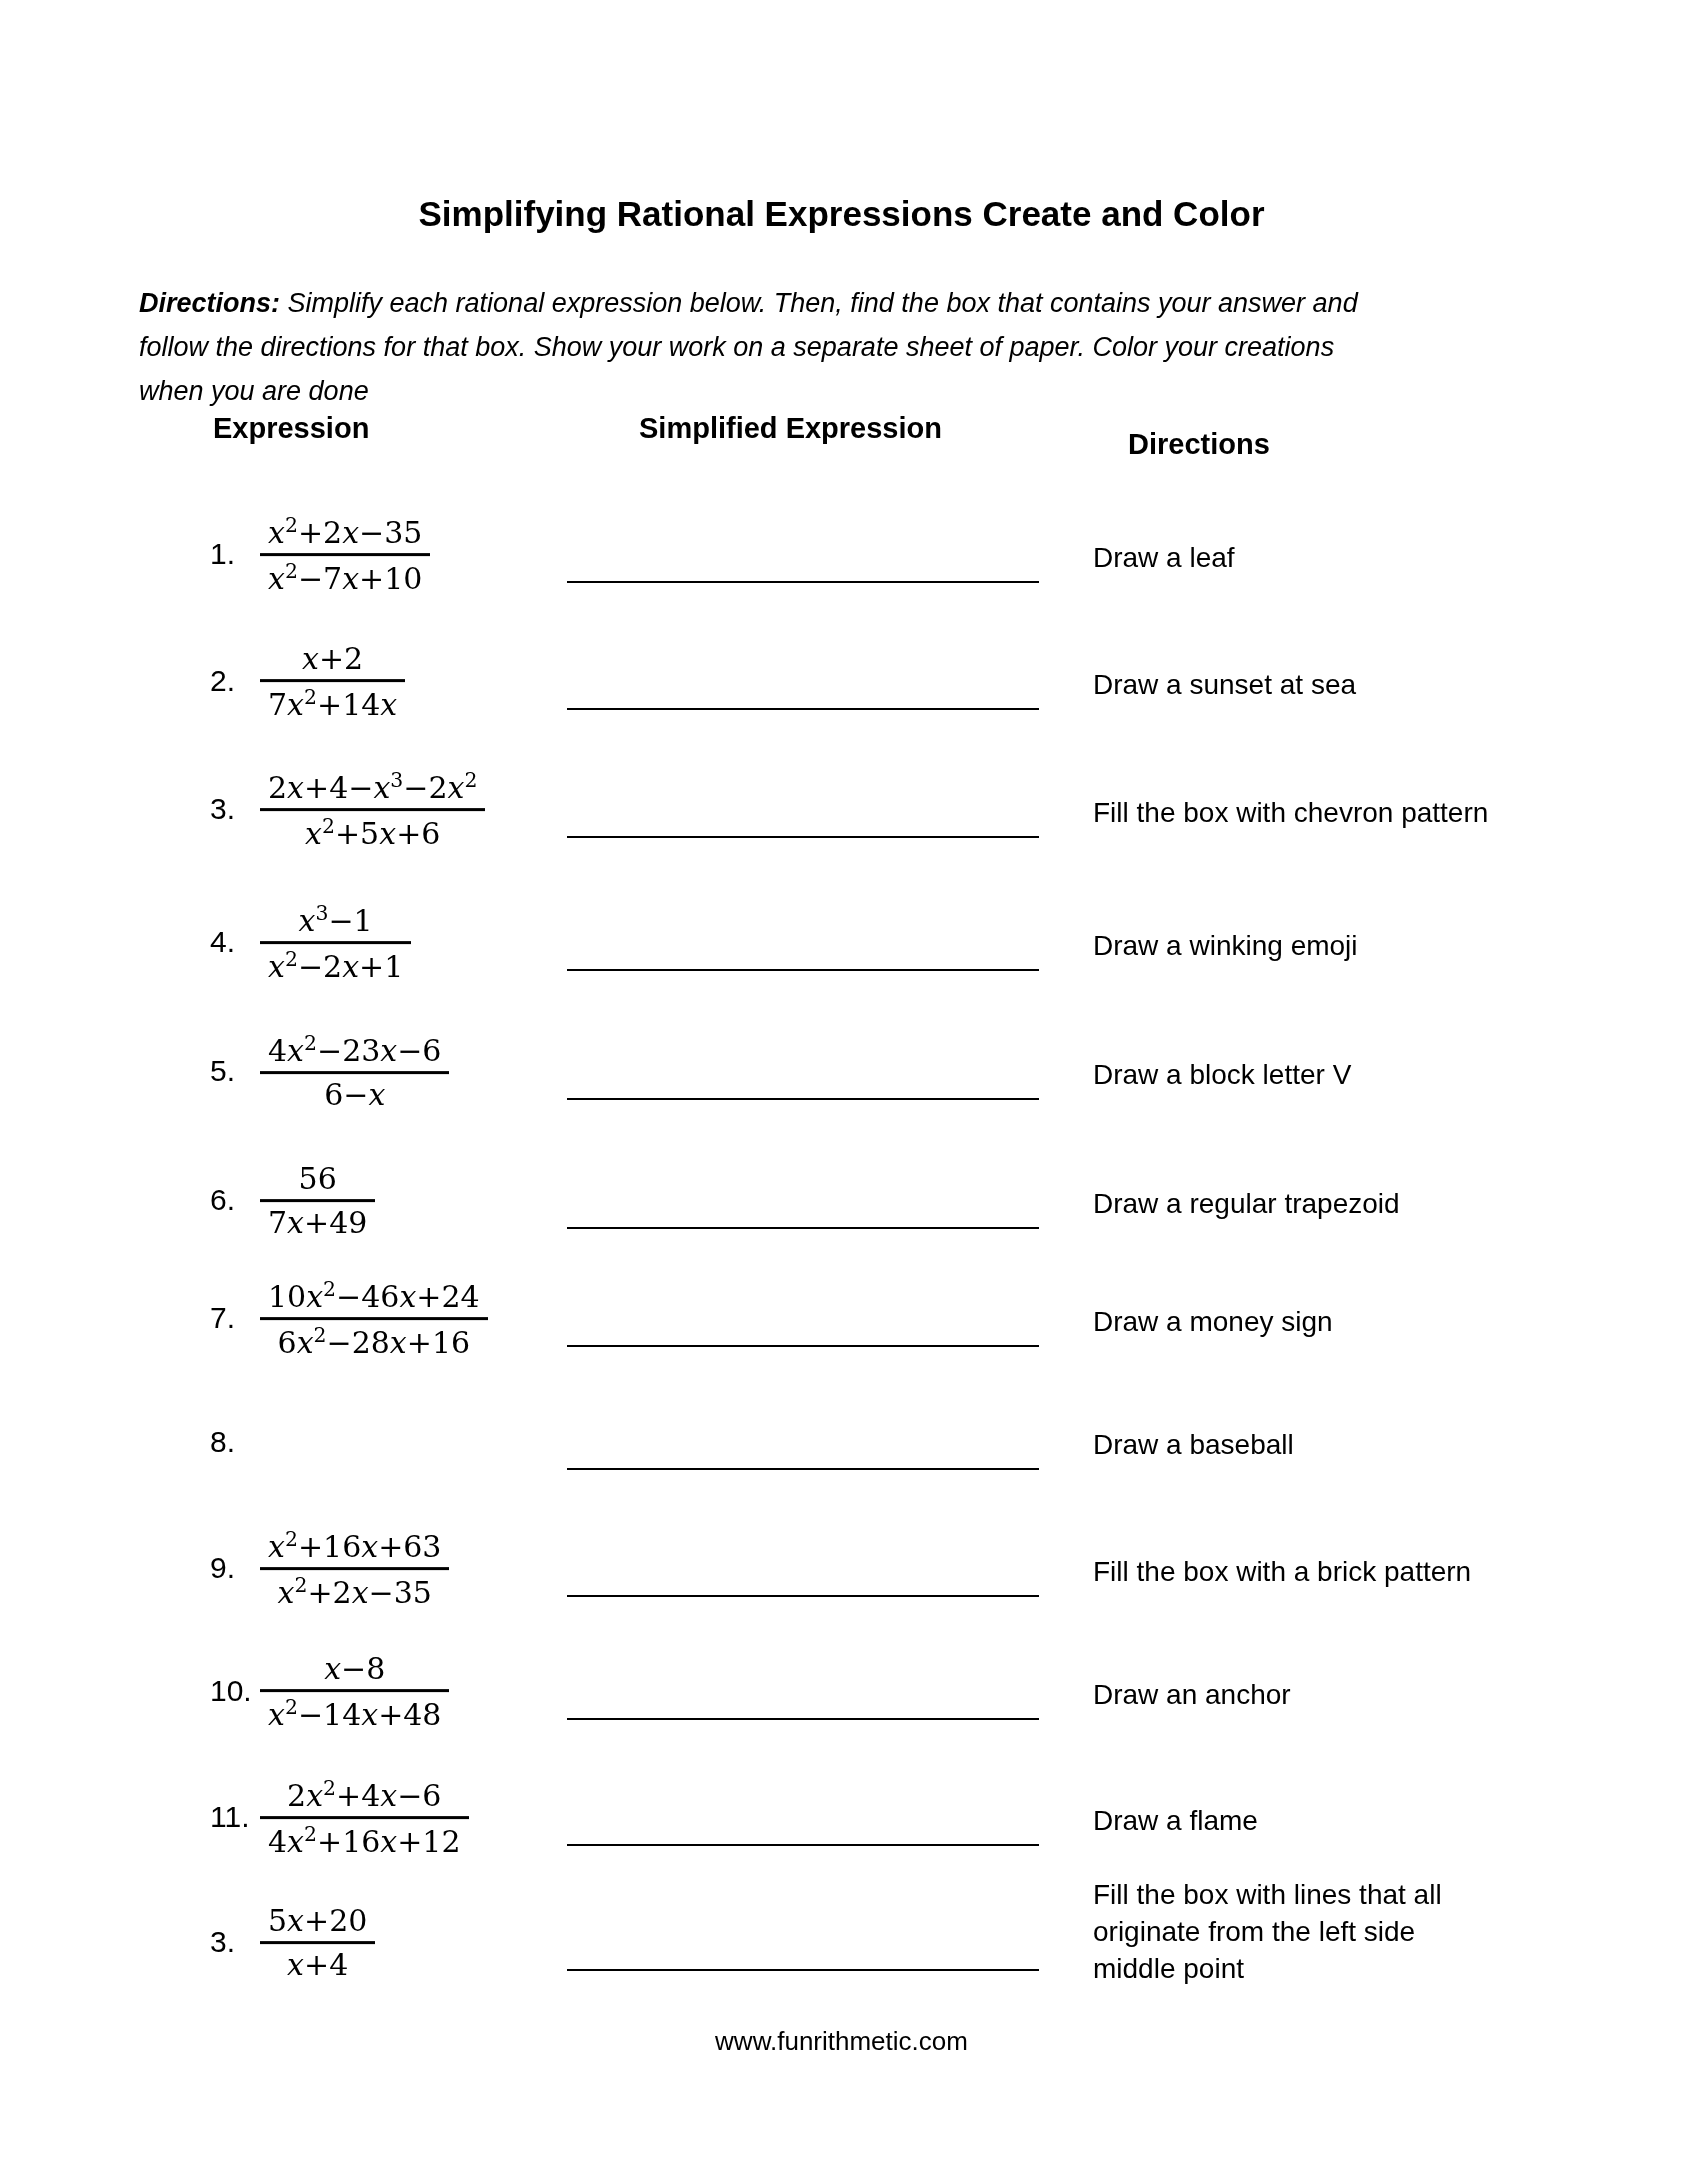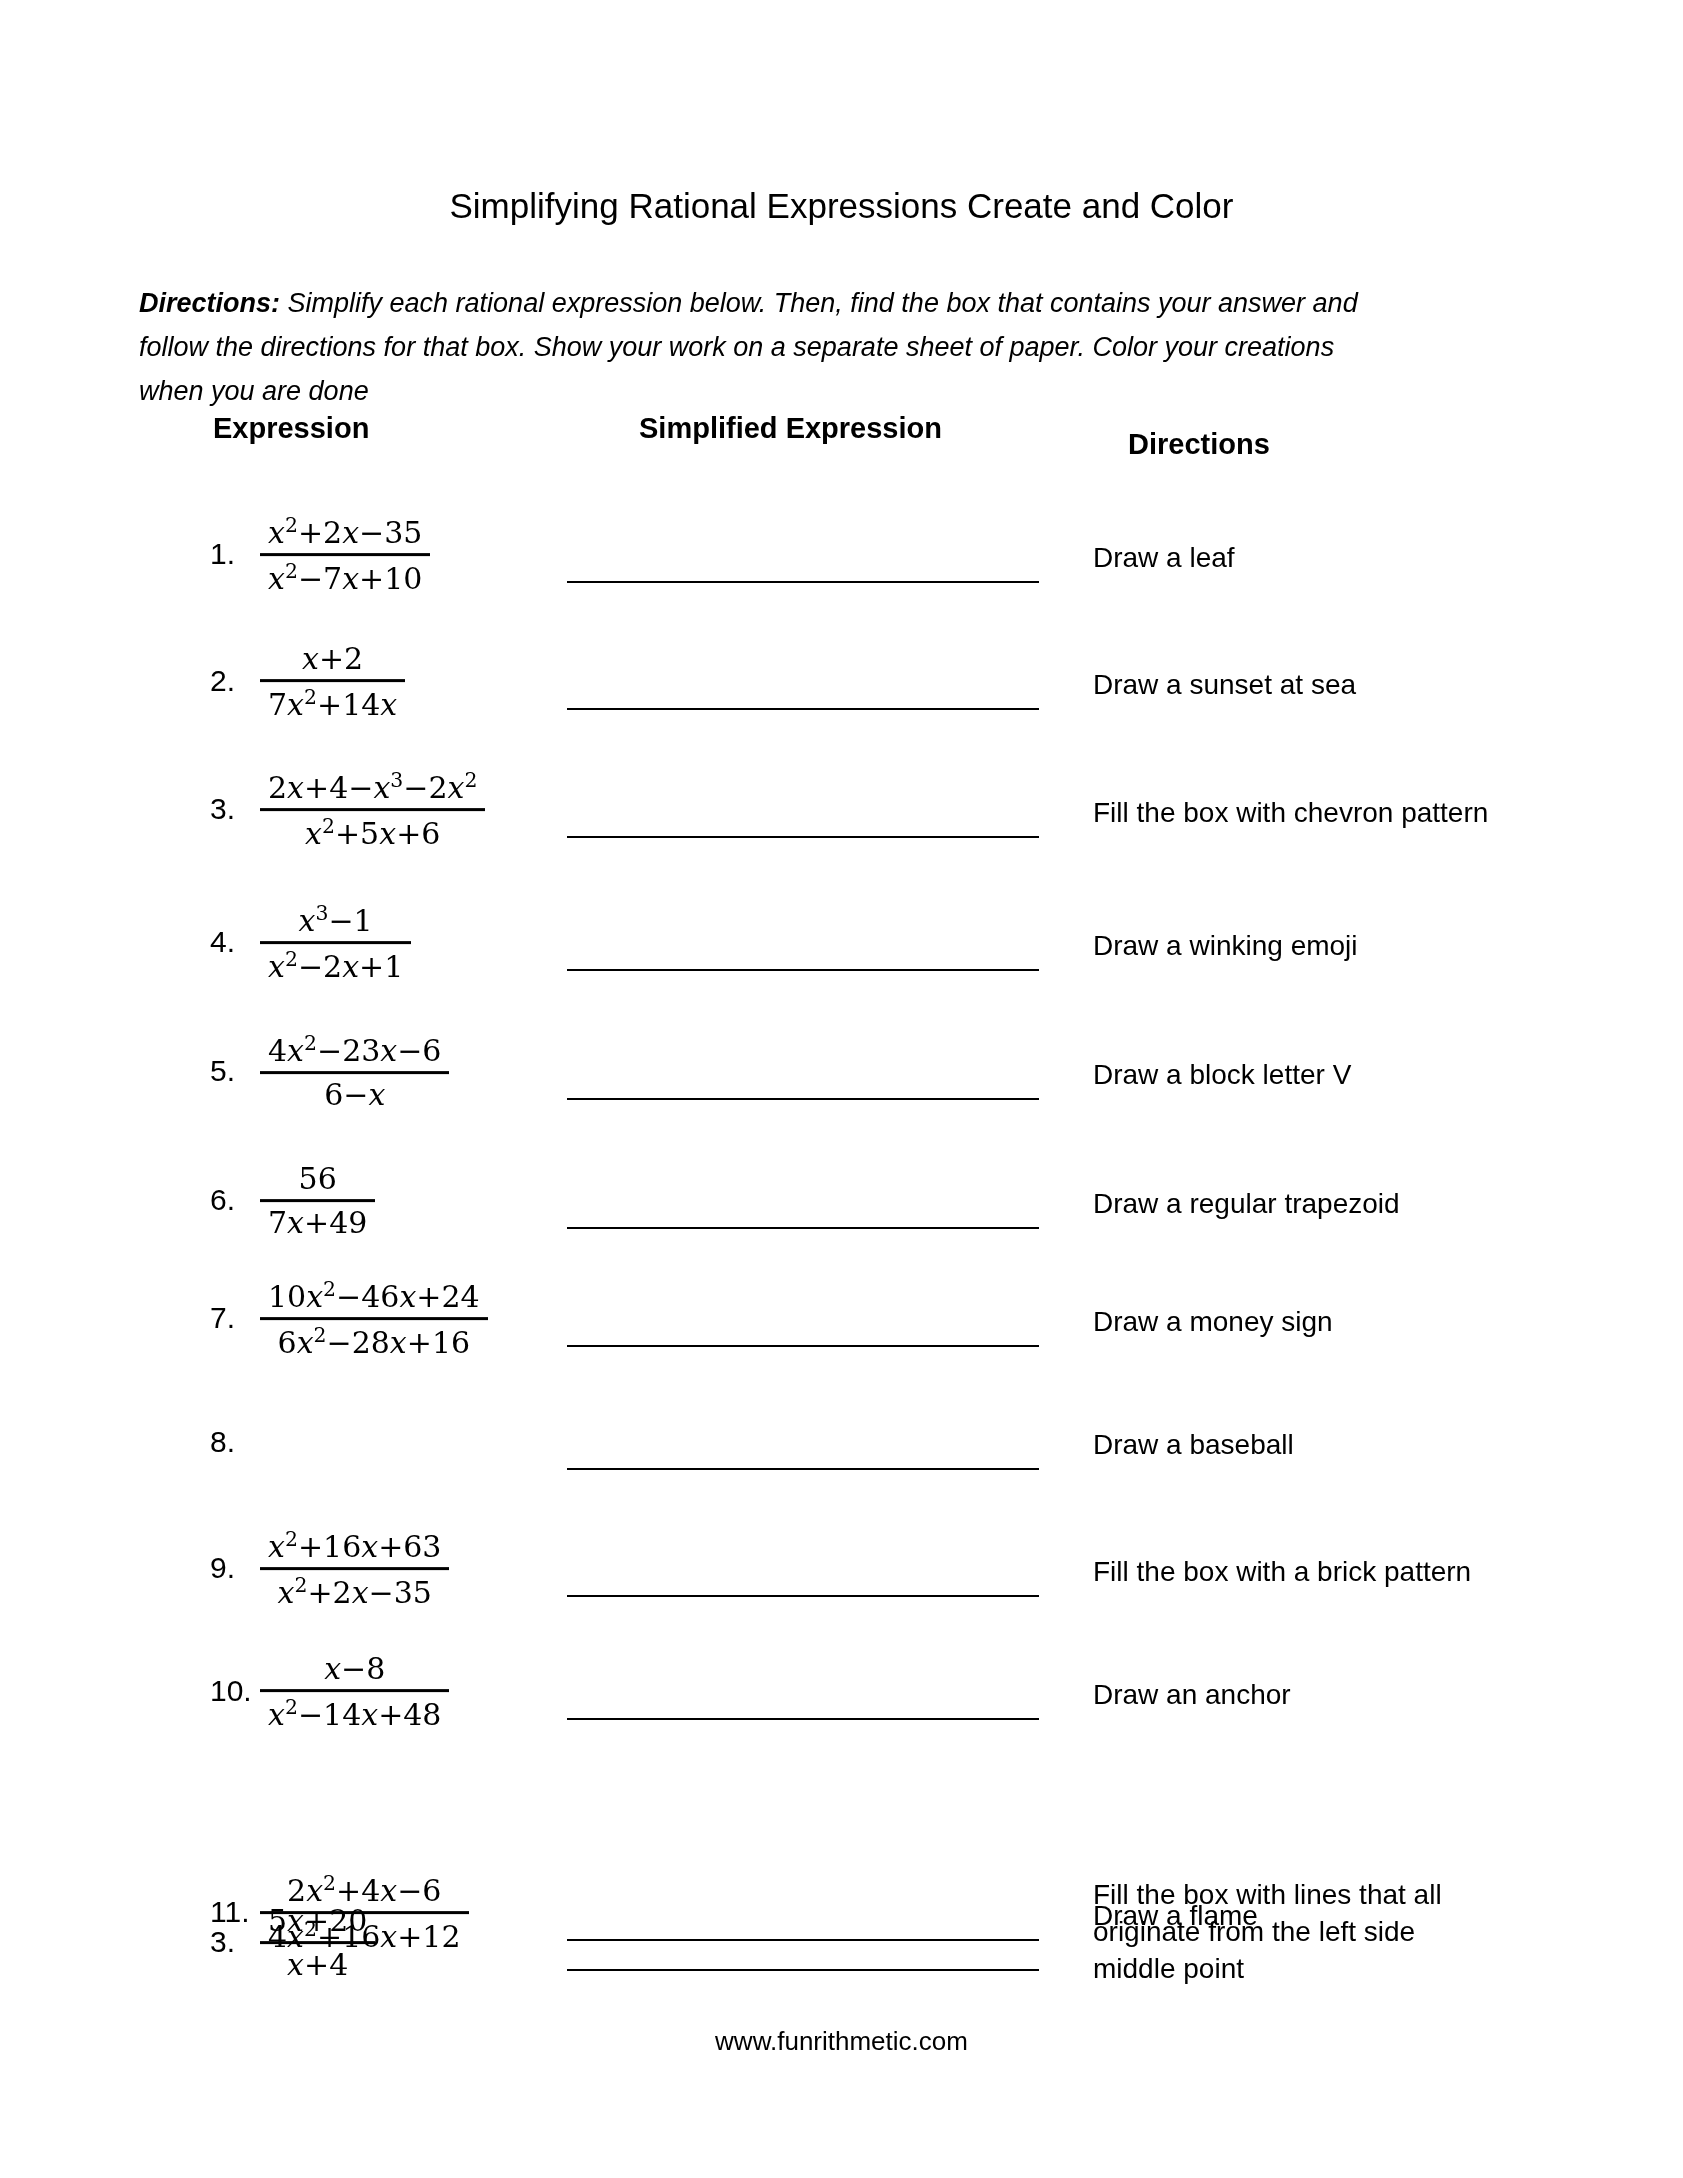--- a/index.html
+++ b/index.html
@@ -15,22 +15,22 @@
   
   .nameline {
     position:absolute; left:139px; top:81px; width:1337px;
     display:flex; align-items:flex-end;
     font-size:27px; font-weight:bold;
   }
   .nameline .fill1 { flex:1; border-bottom:2.5px solid #000; margin:0 0 3px 4px; height:1px; }
   .nameline .fill2 { width:401px; border-bottom:2.5px solid #000; margin:0 0 3px 4px; height:1px; }
   
   .title {
-    position:absolute; left:0; top:186px; width:1683px;
-    text-align:center; font-size:35px; font-weight:normal;
+    position:absolute; left:0; top:194px; width:1683px;
+    text-align:center; font-size:35px; font-weight:bold;
   }
   
   .directions {
     position:absolute; left:139px; top:281px; width:1257px;
     font-size:27px; line-height:44px;font-style:italic;
   }
   .directions b { font-weight:bold; }
   
   .colhead { position:absolute; top:412px; font-size:29px; font-weight:bold; text-align:left; }
   .ch-expr { left:213px; width:178px; }
@@ -190,21 +190,21 @@
       <span class="pnum">10.</span>
       <span class="frac">
         <span class="num"><i>x</i>−8</span>
         <span class="den"><i>x</i><sup>2</sup>−14<i>x</i>+48</span>
       </span>
     </div>
     <div class="blank"></div>
     <div class="dir">Draw an anchor</div>
   </div>
 
-  <div class="row" style="top:1848px">
+  <div class="row" style="top:1753px">
     <div class="prob">
       <span class="pnum">11.</span>
       <span class="frac">
         <span class="num">2<i>x</i><sup>2</sup>+4<i>x</i>−6</span>
         <span class="den">4<i>x</i><sup>2</sup>+16<i>x</i>+12</span>
       </span>
     </div>
     <div class="blank"></div>
     <div class="dir">Draw a flame</div>
   </div>

